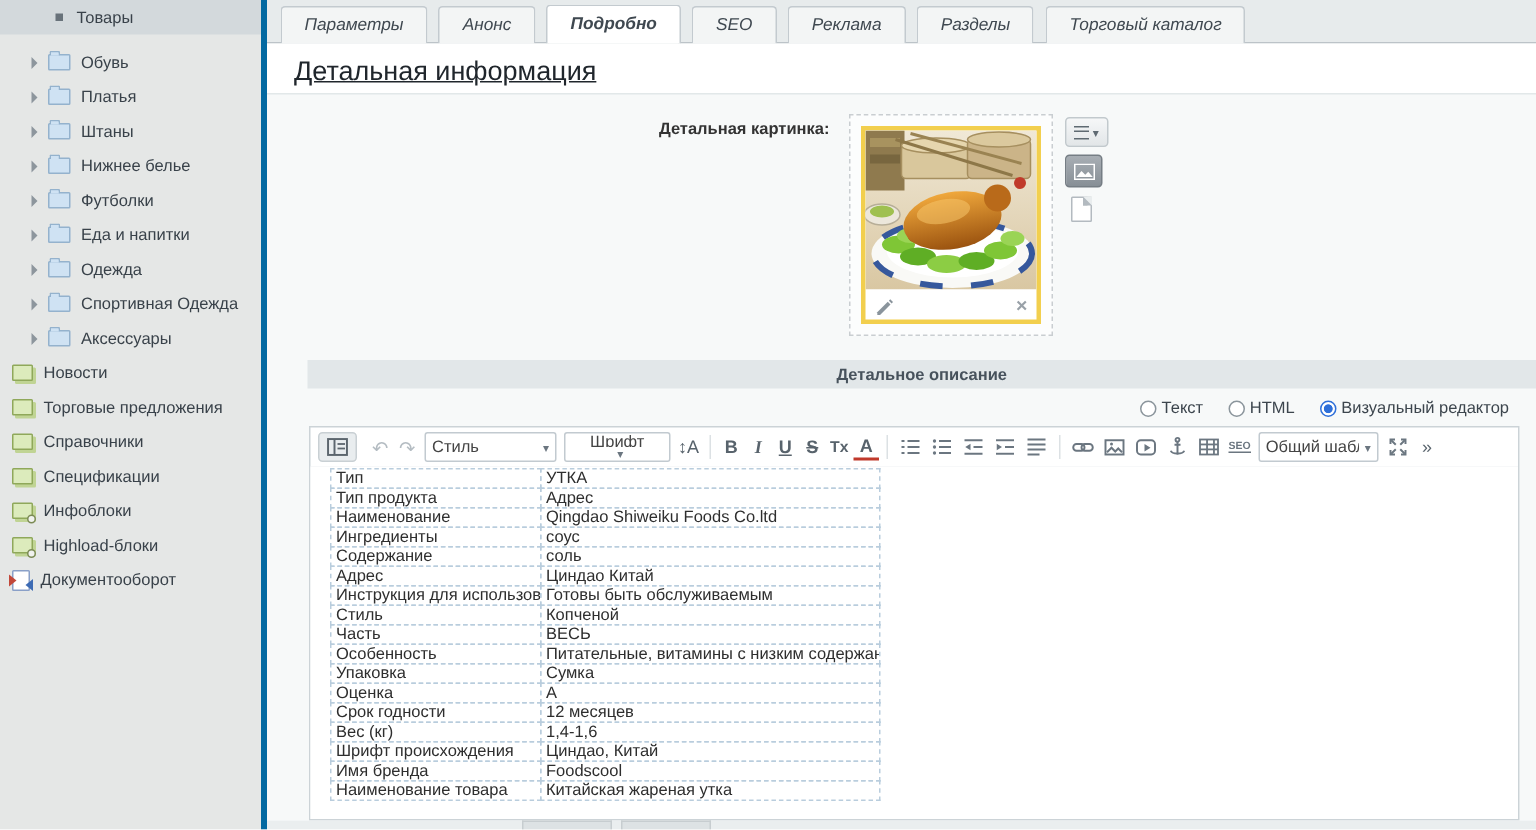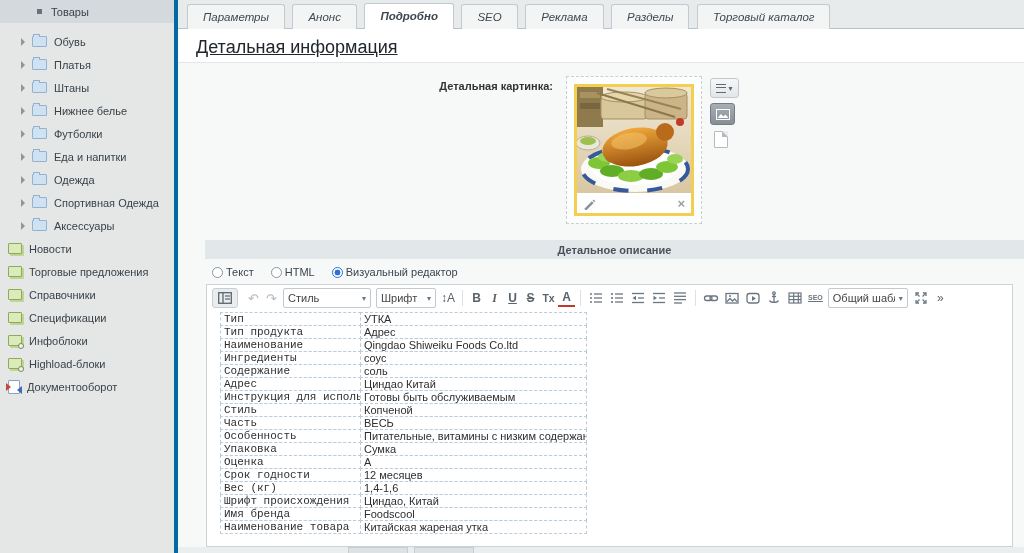--- a/index.html
+++ b/index.html
@@ -63,21 +63,21 @@
   .menu-caret{font-size:8px;color:#5f6a72;}
   .imgmode-btn{margin-top:5px;width:23px;height:20px;background:linear-gradient(#a8aeb4,#878f96);
             border:1px solid #757d84;border-radius:3px;display:flex;align-items:center;justify-content:center;cursor:pointer;}
   .doc-icon{margin-top:6px;margin-left:4px;width:12px;height:15px;background:#fff;border:1px solid #b3bac0;
             border-radius:1px;position:relative;}
   .doc-icon:after{content:"";position:absolute;right:-1px;top:-1px;border:3px solid #e9edee;
             border-left-color:#b3bac0;border-bottom-color:#b3bac0;}
   
   .desc-bar{position:absolute;left:27px;right:0;top:177px;height:19px;background:#e2e7e9;
             display:flex;align-items:center;justify-content:center;font-size:11px;font-weight:700;color:#47525c;}
-  .mode-row{position:absolute;left:27px;right:11px;top:203px;text-align:left;font-size:11px;color:#3c454d;}
+  .mode-row{position:absolute;left:27px;right:11px;top:203px;text-align:right;font-size:11px;color:#3c454d;}
   .mode{display:inline-flex;align-items:center;margin:0 7px;cursor:pointer;}
   .rb{width:11px;height:11px;border-radius:50%;border:1px solid #8b959c;background:#fff;
       box-sizing:border-box;margin-right:3px;}
   .rb.on{border-color:#2e6fd9;background:radial-gradient(circle,#2e6fd9 0 2.7px,#fff 3.2px);}
   
   .editor{position:absolute;left:28px;right:11px;top:221px;bottom:0;background:#fff;
           border:1px solid #ccd3d7;box-sizing:border-box;}
   .toolbar{height:26px;border-bottom:1px solid #dfe4e7;display:flex;align-items:center;
            padding:0 5px;gap:1px;}
   .tbtn{height:22px;min-width:17px;padding:0 2px;background:none;border:0;color:#58636c;
@@ -85,35 +85,35 @@
         font-family:"Liberation Sans",sans-serif;}
   .tbtn svg{display:block;}
   .tbtn.panel{width:26px;height:20px;background:#e9edef;border:1px solid #c9d0d4;border-radius:3px;margin-right:6px;}
   .tbtn.ghost{color:#b4bcc2;font-size:13px;}
   .tsep{width:1px;height:16px;background:#dce1e4;margin:0 4px;}
   .sel{height:20px;border:1px solid #c2cad0;background:#fff;border-radius:2px;display:flex;
        align-items:center;font-size:11px;color:#444;padding:0 4px;box-sizing:border-box;
        margin:0 2px;cursor:pointer;}
   .sel .cap{flex:1;overflow:hidden;white-space:nowrap;}
   .sel .caret{font-size:8px;color:#6b7680;margin-left:4px;}
-  .sel.w1{width:88px;} .sel.w2{width:60px;} .sel.w3{width:80px;}
+  .sel.w1{width:88px;} .sel.w2{width:71px;flex-direction:column;} .sel.w3{width:80px;}
   .fmt{font-weight:700;}
   .fb-i{font-style:italic;font-family:"Liberation Serif",serif;}
   .fb-u{text-decoration:underline;}
   .fb-s{text-decoration:line-through;}
   .fb-tx{font-weight:700;font-size:10.5px;}
   .fb-color{border-bottom:2px solid #c0392b;height:18px;}
   .seo-txt{font-size:7px;font-weight:700;color:#6b7680;border-bottom:1px solid #6b7680;}
   .editor-body{position:absolute;left:0;right:0;top:26px;bottom:0;background:#fff;
                overflow:hidden;padding:2px 0 0 13px;cursor:text;}
   .ptable{width:367px;}
   .prow{display:flex;}
   .pc{border:1px dashed #b9cddd;margin-top:-1px;box-sizing:border-box;height:14px;line-height:12px;
       font-size:11px;color:#2e2e2e;padding:0 0 0 3px;white-space:nowrap;overflow:hidden;}
-  .c1{width:141px;font-family:Liberation Mono, monospace;}
+  .c1{width:141px;}
   .c2{width:227px;margin-left:-1px;}
   
   .bottom-strip{position:absolute;left:178px;bottom:0;right:0;height:6px;background:#eaeeef;}
   .btm-stub{position:absolute;bottom:0;height:5px;background:#dde2e4;border:1px solid #c7cdd0;border-bottom:0;}
   .btm-stub.s1{left:170px;width:58px;}
   .btm-stub.s2{left:236px;width:58px;}
 </style>
 </head>
 <body>
 

